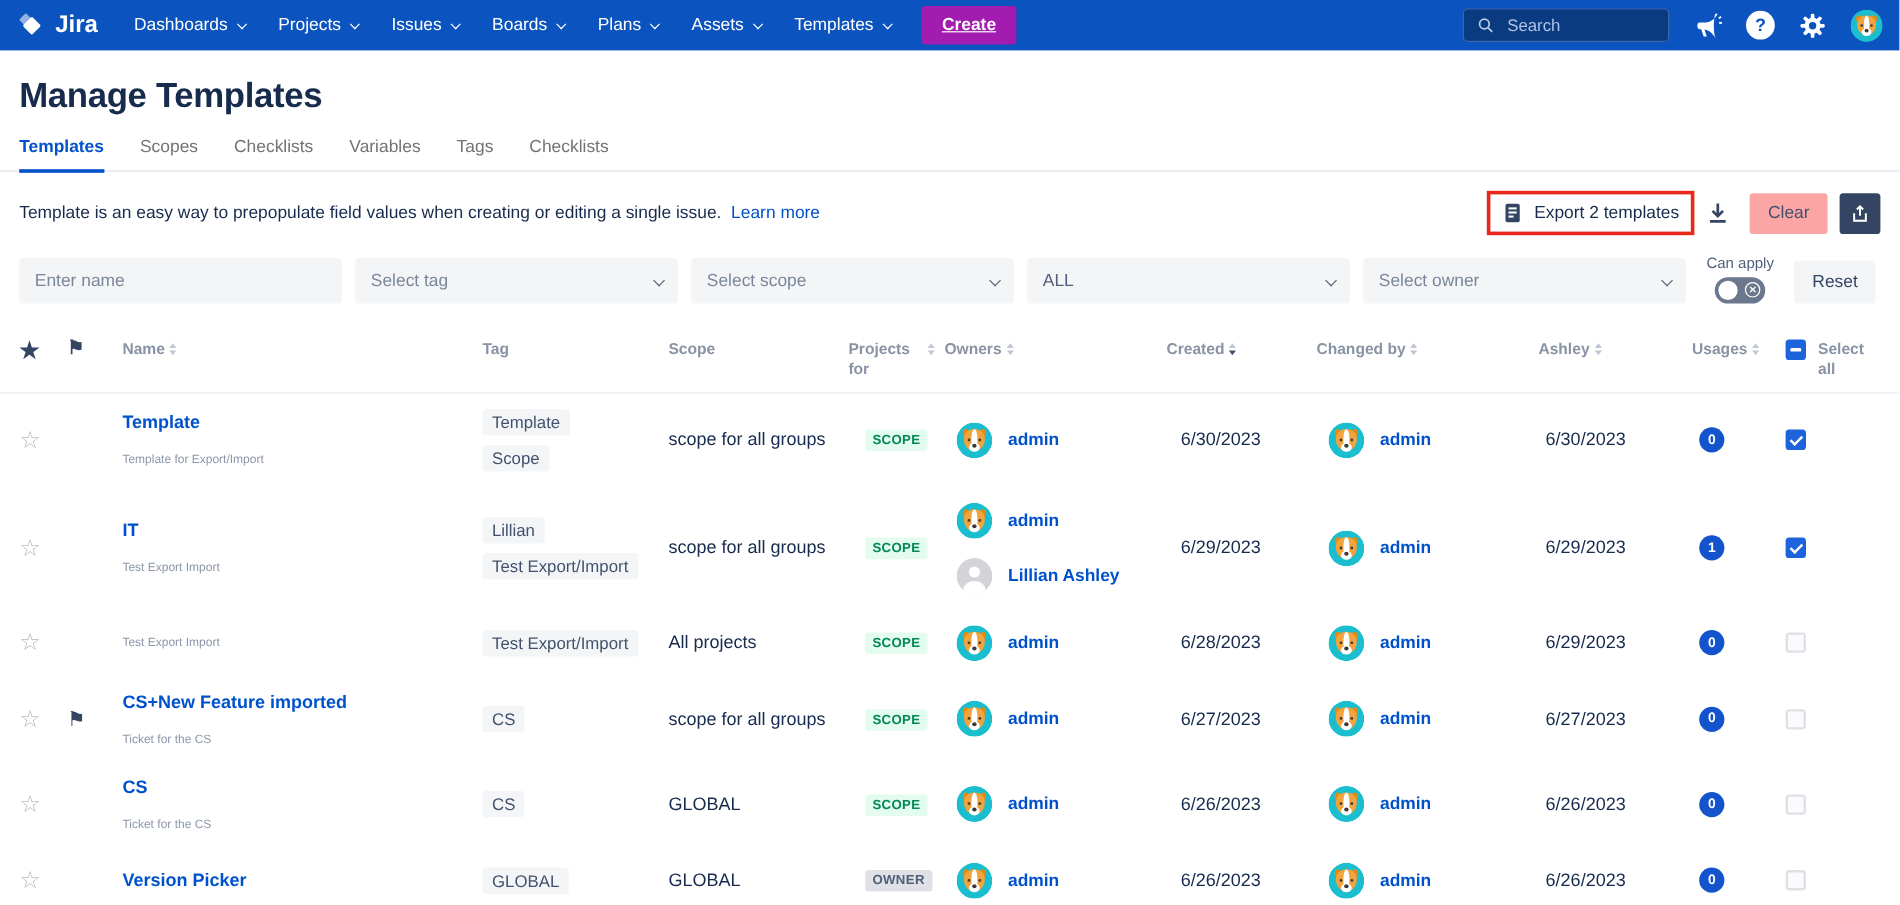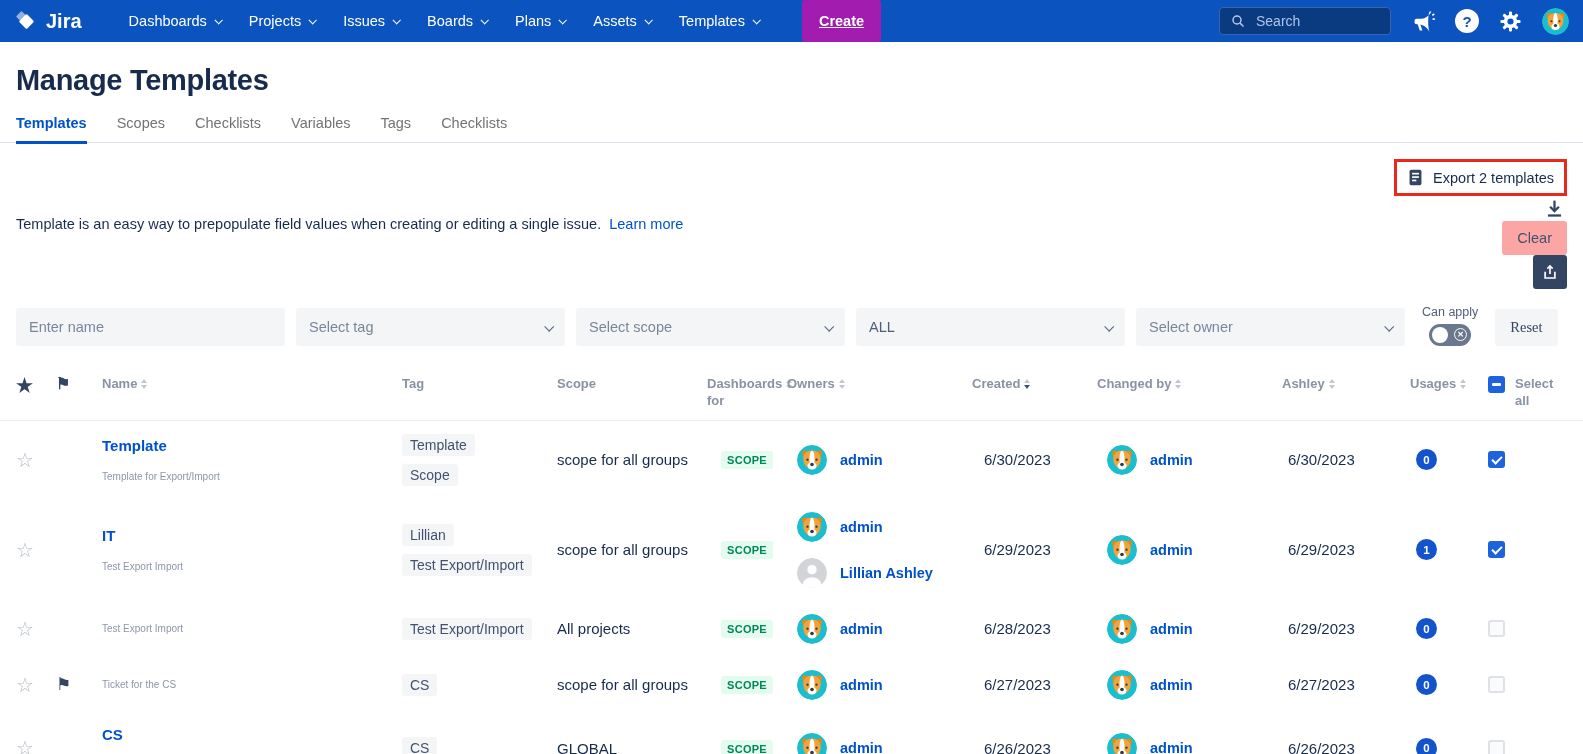--- a/index.html
+++ b/index.html
@@ -5,21 +5,21 @@
   * { box-sizing: border-box; }
   html,body { margin:0; padding:0; }
   body {
     width:1583px; height:754px; overflow:hidden;
     font-family:"Liberation Sans", sans-serif;
     color:#172B4D; background:#fff;
   }
   a { text-decoration:none; }
 
   
-  .navbar { height:42px; background:#0B53BE; display:flex; padding:0 14px; color:#fff;gap:17px; }
+  .navbar { height:42px; background:#0B53BE; display:flex; align-items:center; padding:0 14px; color:#fff; }
   .brand { display:flex; align-items:center; gap:7px; font-size:20px; font-weight:600; margin-right:16px; cursor:pointer; }
   .nav-items { display:flex; align-items:center; height:42px; }
   .nav-item { display:flex; align-items:center; gap:8px; padding:0 14px; font-size:14.5px; height:42px; cursor:pointer; white-space:nowrap; }
   .chev { width:6px; height:6px; border-right:1.8px solid currentColor; border-bottom:1.8px solid currentColor; transform:rotate(45deg) translateY(-1px); display:inline-block; }
   .create-btn { background:#a21caf; color:#fff; border:none; border-radius:3px; padding:8px 17px; font-size:14.5px; font-weight:600; margin-left:12px; cursor:pointer; font-family:inherit;text-decoration:underline; }
   .nav-right { margin-left:auto; display:flex; align-items:center; gap:20px; }
   .search-box { display:flex; align-items:center; gap:8px; background:#0A3A80; border:1px solid #3C64A8; border-radius:4px; height:28px; width:172px; padding:0 10px; }
   .search-box input { background:transparent; border:none; outline:none; color:#fff; font-size:14px; width:100%; font-family:inherit; }
   .search-box input::placeholder { color:#AFC3E6; }
   .nav-icon { display:flex; align-items:center; justify-content:center; cursor:pointer; }
@@ -30,41 +30,41 @@
   .page-head { padding:16px 16px 0; }
   h1 { font-size:29px; font-weight:700; margin:6px 0 18px; letter-spacing:-0.3px; }
   .tabs { display:flex; gap:30px; border-bottom:1px solid #DDE3EC; padding:0 16px; }
   .tab { font-size:14.5px; color:#737373; padding-bottom:10px; cursor:pointer; }
   .tab.active { color:#0052CC; font-weight:700; border-bottom:3px solid #0052CC; margin-bottom:-2px; }
 
   
   .desc-row { display:flex; align-items:center; justify-content:space-between; padding:16px 16px 8px; }
   .desc { font-size:14.5px; color:#172B4D; }
   .learn-more { color:#0052CC; margin-left:4px; cursor:pointer; }
-  .toolbar { display:flex; align-items:flex-end;flex-direction:column; }
+  .toolbar { display:flex; align-items:center; }
   .export-highlight { border:3px solid #E8291C; padding:1px 2px; display:flex; align-items:center; background:#fff; }
   .export-btn { display:flex; align-items:center; gap:9px; background:#fff; border:none; font-size:14.5px; color:#172B4D; padding:5px 8px; cursor:pointer; font-family:inherit; }
   .download-btn { background:none; border:none; padding:2px; margin-left:7px; cursor:pointer; display:flex; }
   .clear-btn { background:#fca5a5; border:none; border-radius:3px; padding:9px 15px; font-size:14.5px; color:#42526E; margin-left:14px; cursor:pointer; font-family:inherit; }
   .share-btn { background:#344563; border:none; width:34px; height:34px; border-radius:3px; display:flex; align-items:center; justify-content:center; margin-left:10px; cursor:pointer; }
 
   
   .filters { display:flex; align-items:flex-end; gap:11px; padding:8px 16px 16px; }
   .f-input, .f-select { background:#F4F5F7; border:none; border-radius:3px; height:38px; width:269px; font-size:14.5px; padding:0 13px; color:#7A869A; font-family:inherit; }
   .f-input { outline:none; color:#172B4D; }
   .f-input::placeholder { color:#7A869A; }
   .f-select { display:flex; align-items:center; justify-content:space-between; cursor:pointer; }
   .f-select .chev { color:#505F79; width:7px; height:7px; }
   .f-select.has-value { color:#505F79; }
   .can-apply { display:flex; flex-direction:column; align-items:center; gap:5px; margin:0 6px; }
   .can-apply-label { font-size:12.5px; color:#505F79; }
   .toggle { width:42px; height:22px; border-radius:11px; background:#6B778C; position:relative; cursor:pointer; }
   .toggle .knob { position:absolute; left:3px; top:3px; width:16px; height:16px; border-radius:50%; background:#fff; }
   .toggle .xmark { position:absolute; right:4px; top:4px; width:13px; height:13px; border:1.6px solid #fff; border-radius:50%; color:#fff; font-size:8px; line-height:11px; text-align:center; font-weight:700; }
-  .reset-btn { background:#F4F5F7; border:none; border-radius:3px; padding:10px 15px; font-size:14.5px; color:#344563; cursor:pointer; font-family:Liberation Serif, serif; }
+  .reset-btn { background:#F4F5F7; border:none; border-radius:3px; padding:10px 15px; font-size:14.5px; color:#344563; cursor:pointer; font-family:Liberation Sans, sans-serif; }
 
   
   .tr { display:grid; grid-template-columns:40px 46px 300px 155px 150px 80px 185px 125px 185px 128px 78px 79px; padding-left:16px; align-items:center; }
   .thead { color:#8993A4; font-size:13px; font-weight:600; border-bottom:1px solid #E9ECF1; padding-top:14px; padding-bottom:10px; align-items:start; }
   .thead .th { display:flex; align-items:flex-start; gap:4px; line-height:1.3; padding-right:8px; }
   .hstar { color:#344563; font-size:19px; line-height:1; cursor:pointer; }
   .hflag { color:#344563; font-size:16px; line-height:1; cursor:pointer; }
   .sort { display:inline-flex; flex-direction:column; gap:2px; margin-top:3px; }
   .sort i { width:0; height:0; border-left:3.5px solid transparent; border-right:3.5px solid transparent; }
   .sort i.up { border-bottom:4px solid #C1C7D0; }
@@ -291,21 +291,21 @@
           <i class="down"></i>
         </span>
       </div>
       <div class="th col-tag">
         <span>Tag</span>
       </div>
       <div class="th col-scope">
         <span>Scope</span>
       </div>
       <div class="th col-available">
-        <span>Dashboards for</span>
+        <span>Projects for</span>
         <span class="sort">
           <i class="up"></i>
           <i class="down"></i>
         </span>
       </div>
       <div class="th col-owners">
         <span>Owners</span>
         <span class="sort">
           <i class="up"></i>
           <i class="down"></i>
@@ -533,20 +533,21 @@
     </div>
     <div class="select-cell">
       <span class="checkbox"></span>
     </div>
   </div>
 
   <div class="tr row">
     <span class="row-star">☆</span>
     <span class="row-flag">⚑</span>
     <div class="name-cell">
+      <a class="name-link">CS+New Feature imported</a>
       <span class="row-desc">Ticket for the CS</span>
     </div>
     <div class="tags-cell">
           <span class="chip">CS</span>
         </div>
     <div class="scope-cell">scope for all groups</div>
     <div class="avail-cell">
       <span class="badge scope">SCOPE</span>
     </div>
     <div class="people-cell owners">

